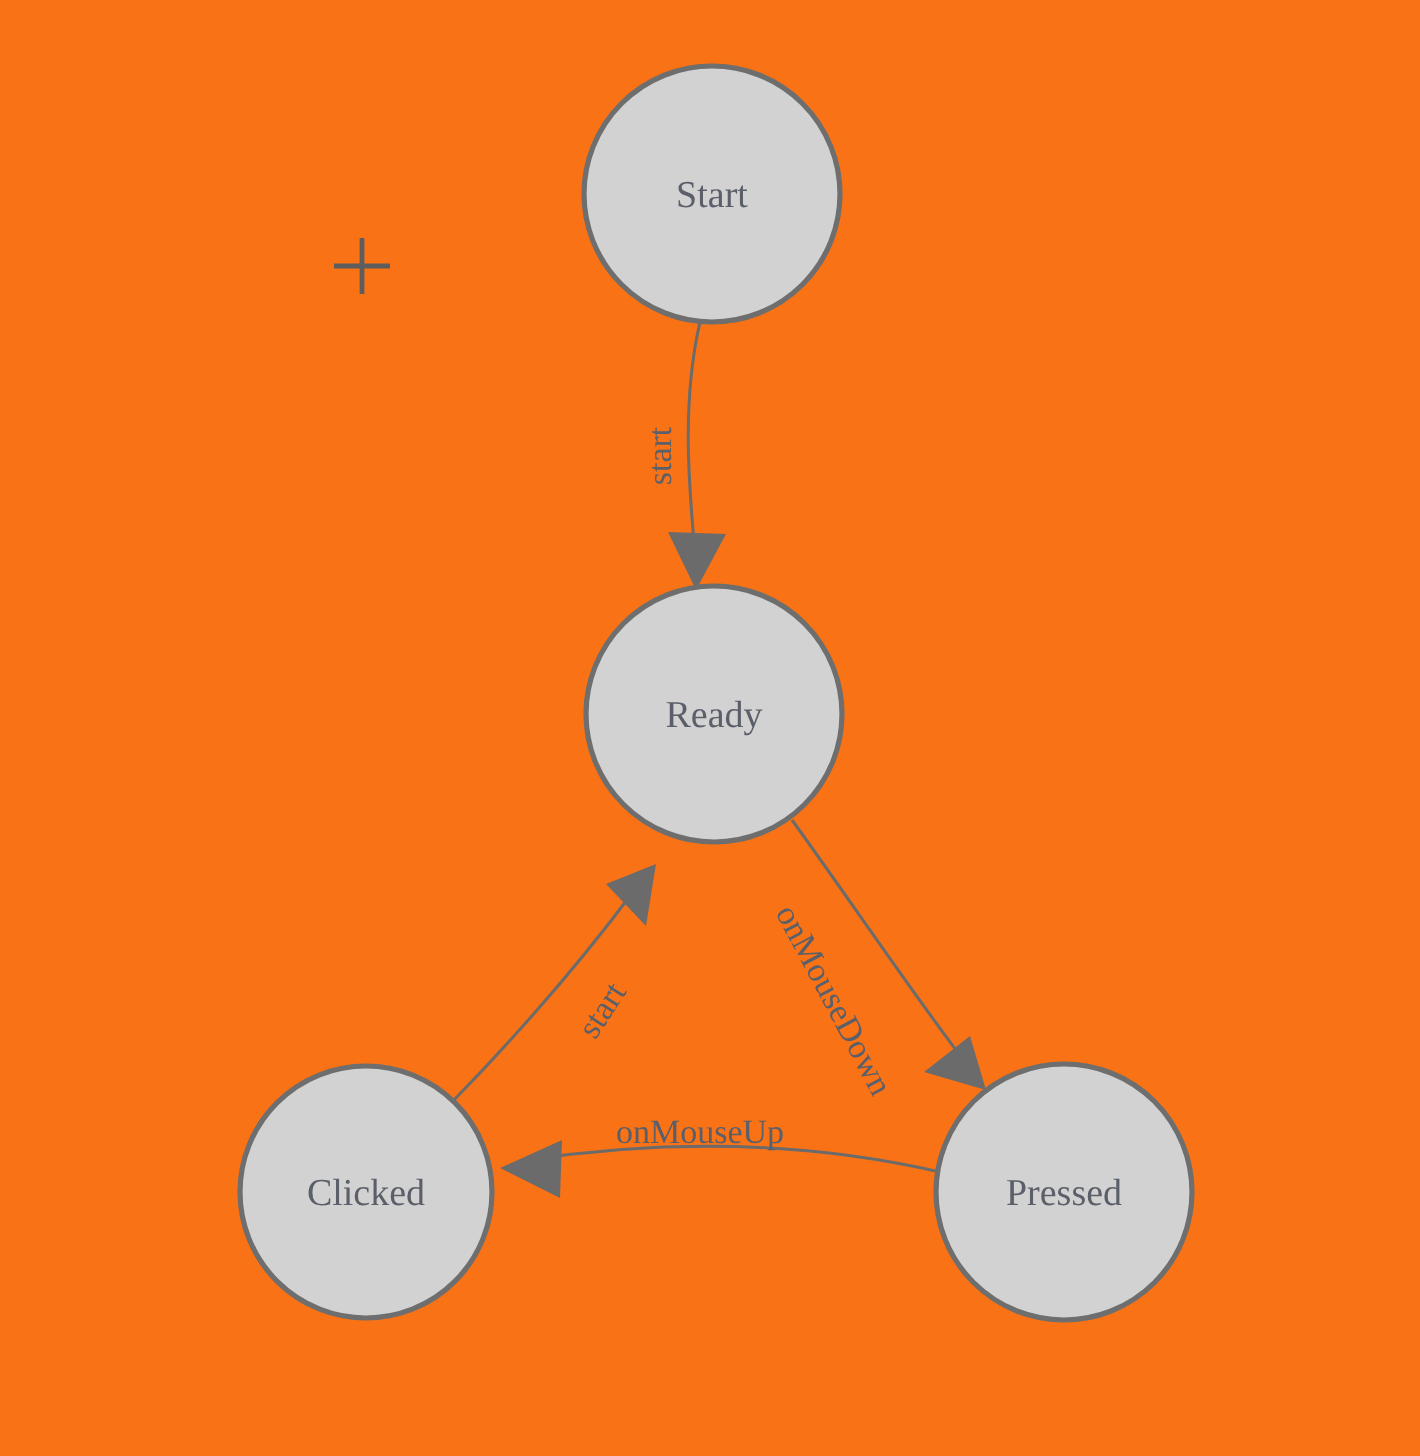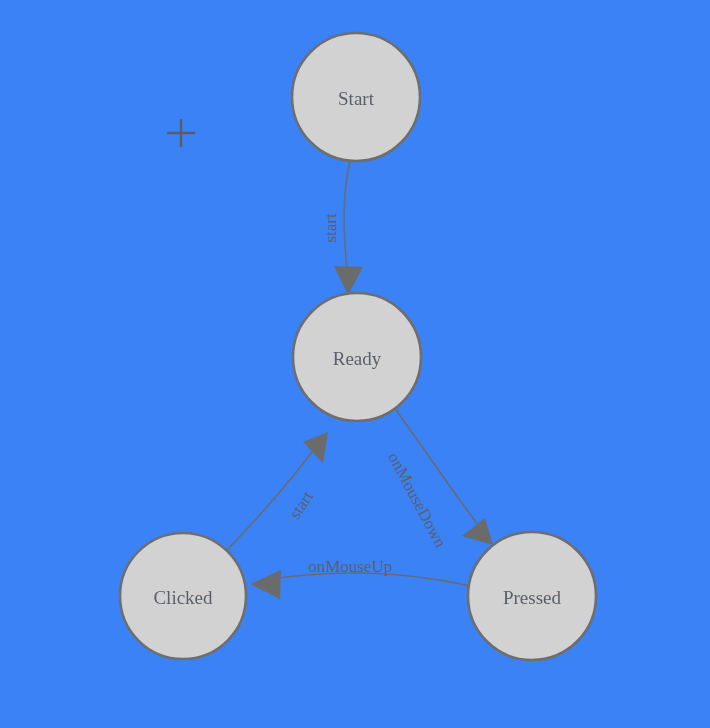--- a/index.html
+++ b/index.html
@@ -11,21 +11,21 @@
   body {
     width: 710px;
     height: 728px;
     overflow: hidden;
     font-family: "Liberation Serif", "DejaVu Serif", serif;
   }
   #canvas-root {
     position: relative;
     width: 710px;
     height: 728px;
-    background: #3b82f6;
+    background: #f97316;
   }
   #graph-svg {
     position: absolute;
     left: 0;
     top: 0;
     width: 710px;
     height: 728px;
     display: block;
   }
   .node-circle {

